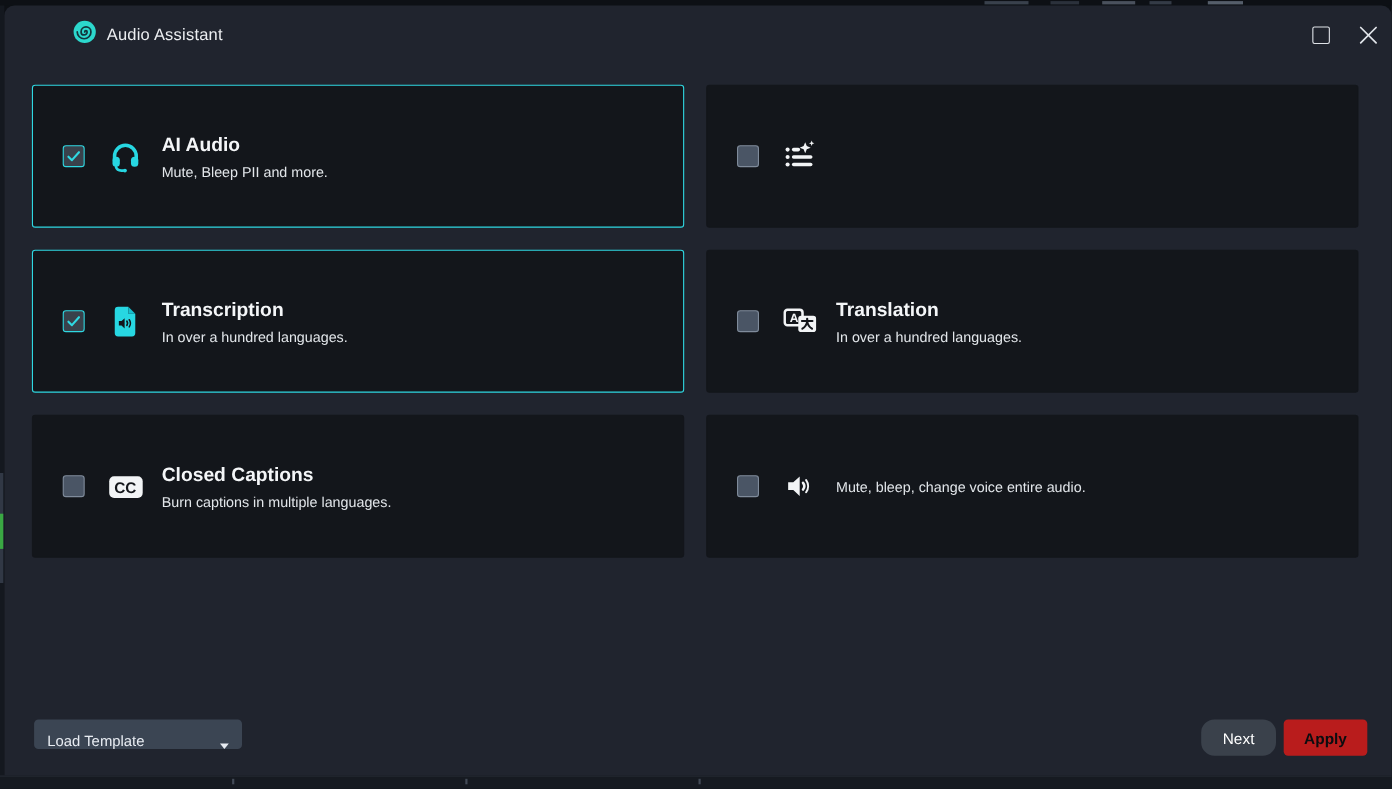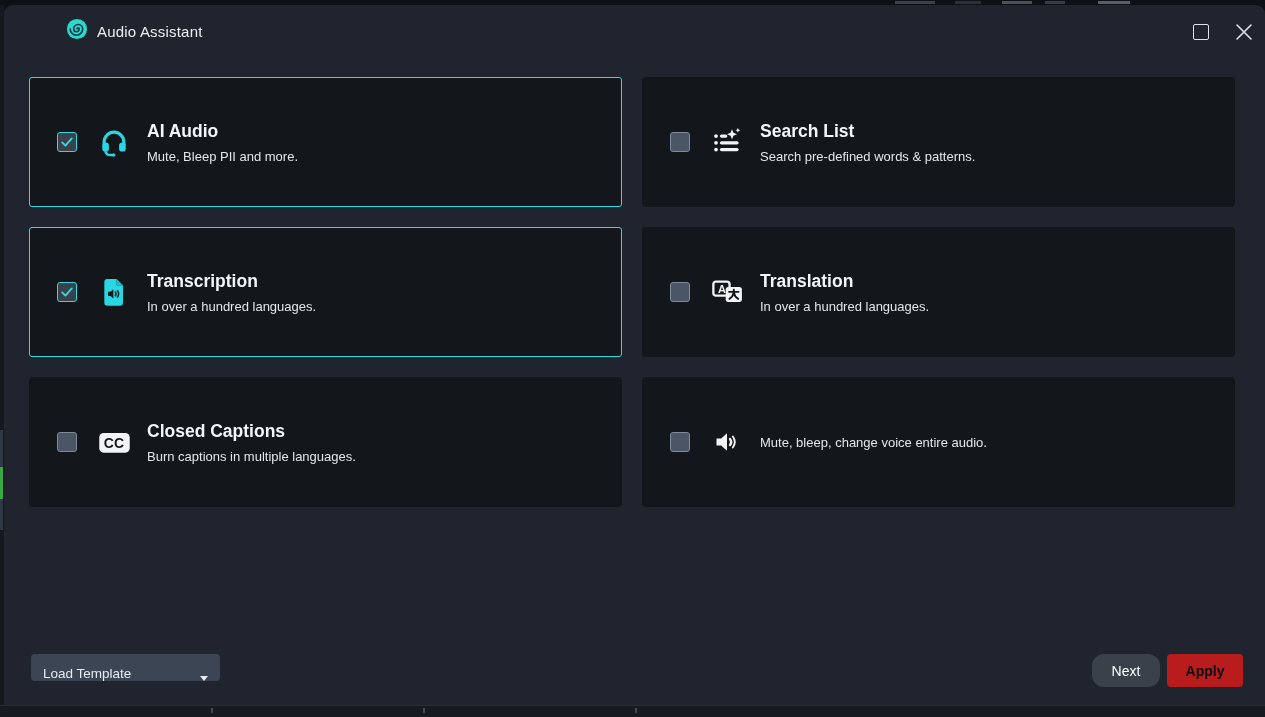--- a/index.html
+++ b/index.html
@@ -167,24 +167,20 @@
           </g>
           <g stroke="#f2f4f6" stroke-width="2.6" stroke-linecap="round">
             <line x1="7.6" y1="7.2" x2="11" y2="7.2"></line>
             <line x1="7.6" y1="12.6" x2="20" y2="12.6"></line>
             <line x1="7.6" y1="18" x2="20" y2="18"></line>
           </g>
           <path d="M16 1.8l1.15 2.85L20 5.8l-2.85 1.15L16 9.8l-1.15-2.85L12 5.8l2.85-1.15z" fill="#f2f4f6"></path>
           <path d="M20.7.6l.55 1.4 1.4.55-1.4.55-.55 1.4-.55-1.4-1.4-.55 1.4-.55z" fill="#f2f4f6"></path>
         </svg>
       </span>
-      <span class="card-text">
-        <div class="card-title">Search List</div>
-        <div class="card-desc">Search pre-defined words &amp; patterns.</div>
-      </span>
     </div>
 
     <div class="card checked">
       <span class="checkbox">
         <svg width="16" height="16" viewBox="0 0 20 20">
             <path d="M4 10.5l4 4 8-9" fill="none" stroke="#2fd8e2" stroke-width="2.4" stroke-linecap="round" stroke-linejoin="round"></path>
           </svg>
       </span>
       <span class="icon-box">
         <svg width="28" height="33" viewBox="0 0 24 28">

